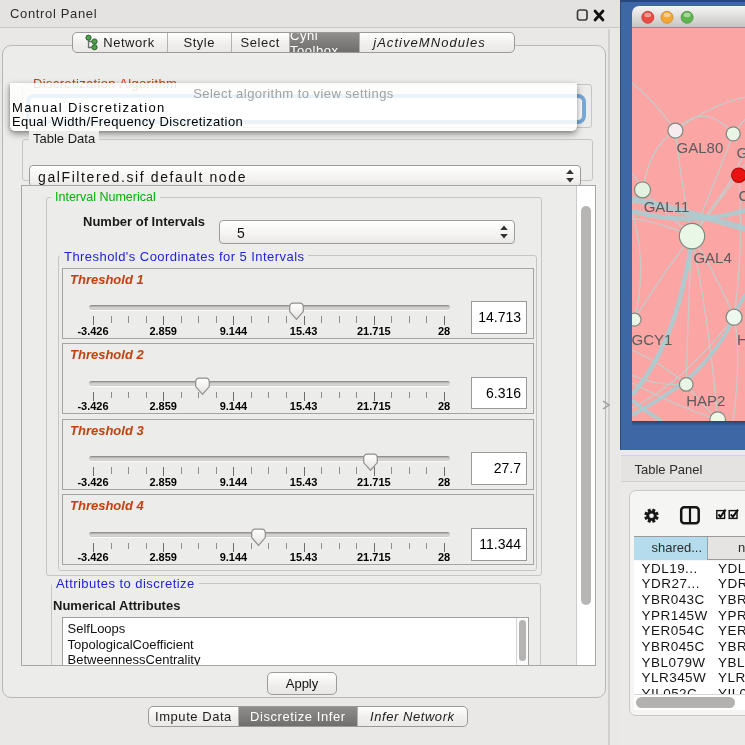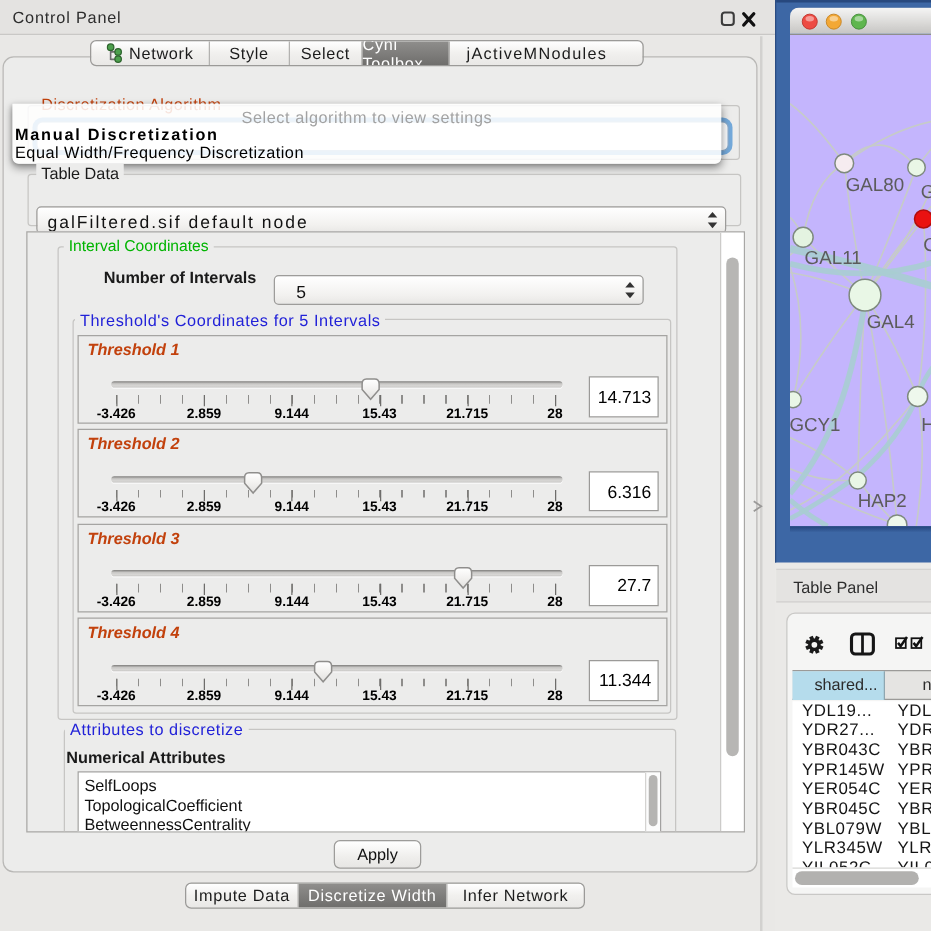--- a/index.html
+++ b/index.html
@@ -6,29 +6,29 @@
 body { font-family:"Liberation Sans", sans-serif; background:#eae9e7; position:relative; }
 .abs { position:absolute; }
 
 #titlebar { position:absolute; left:0; top:0; width:620px; height:28px; background:#e4e3e1; border-bottom:1px solid #c9c8c6; }
 #titlebar .t { position:absolute; left:10px; top:6px; font-size:13px; letter-spacing:0.65px; color:#2d2d2d; }
 #winbg { position:absolute; left:0; top:29px; width:620px; height:716px; background:#e9e8e6; }
 #outerpanel { position:absolute; left:2px; top:45px; width:604px; height:653px; background:#ececeb; border:1px solid #b9b8b6; border-radius:9px; }
 
 .seg { position:absolute; height:21px; border:1px solid #9b9a98; border-radius:5px; background:linear-gradient(#ffffff,#f1f0ee 50%,#e9e8e6); display:flex; overflow:hidden; }
 .seg .s { font-size:13px; letter-spacing:0.55px; color:#1c1c1c; display:flex; align-items:center; justify-content:center; border-right:1px solid #b3b2b0; }
-.seg .s:last-child { border-right:none; }
+.seg .s:last-child { border-right:none;font-style:italic; }
 .seg .sel { background:linear-gradient(#8f8e8c,#6f6e6c); color:#ffffff; }
 
 #disclabel { position:absolute; left:33px; top:75.5px; font-size:13px; letter-spacing:0.35px; color:#c2410c; }
 .grpbox { position:absolute; border:1px solid #c6c5c3; border-radius:3px; }
 #focuscombo { position:absolute; left:29px; top:97px; width:554px; height:24px; background:#fbfcfd; border:1px solid #88aacc; border-radius:5px; box-shadow:0 0 0 3px #74a9da; }
 #popup { position:absolute; left:10px; top:83px; width:567px; height:47.5px; background:rgba(255,255,255,0.86); border-radius:0 0 5px 5px; box-shadow:0 3px 7px rgba(0,0,0,0.4), -1px 1px 3px rgba(0,0,0,0.15); }
 #popup .r1 { position:absolute; top:2.5px; width:100%; text-align:center; font-size:13px; letter-spacing:0.45px; color:#a2a2a2; }
-#popup .r2 { position:absolute; top:16.5px; left:2px; font-size:13px; font-weight:bold; letter-spacing:1.4px; color:#000; }
+#popup .r2 { position:absolute; top:16.5px; left:2px; font-size:13px; font-weight:normal; letter-spacing:1.4px; color:#000; }
 #popup .r3 { position:absolute; top:31px; left:2px; font-size:13px; letter-spacing:0.4px; color:#000; }
 .grplab { position:absolute; font-size:13px; background:#ececeb; padding:0 4px; }
 
 .combo { position:absolute; background:linear-gradient(#ffffff,#f2f1ef 70%,#e8e7e5); border:1px solid #9d9c9a; border-radius:4px; font-size:13px; color:#111;margin-top:12px; }
 .combo .ct { position:absolute; left:8px; top:2.5px; font-size:14px; letter-spacing:1.6px; }
 .combo .arr { position:absolute; right:5px; top:50%; margin-top:-7px; }
 
 #spane { position:absolute; left:20.5px; top:185px; width:575px; height:480.5px; border:1px solid #a8a7a5; background:#ececeb; overflow:hidden; }
 #spcontent { position:absolute; left:-21.5px; top:-186px; width:556px; height:745px; } 
 #spbar { position:absolute; right:0; top:0; width:18.5px; height:100%; background:#ffffff; border-left:1px solid #cccbc9; }
@@ -51,21 +51,21 @@
 #listbox .li { position:absolute; left:4.5px; font-size:13px; color:#111; }
 #listsb { position:absolute; right:0; top:0; width:12.5px; height:100%; background:#fcfcfc; border-left:1px solid #d4d3d1; }
 #listthumb { position:absolute; left:2.2px; top:1.5px; width:7.6px; height:41px; background:#b5b4b2; border-radius:4px; }
 
 #apply { position:absolute; left:267px; top:672px; width:70px; height:22.5px; border:1px solid #9d9c9a; border-radius:5px; background:linear-gradient(#ffffff,#efeeec 60%,#e7e6e4); font-size:13px; color:#111; text-align:center; line-height:21px; }
 
 #divline { position:absolute; left:607.5px; top:29px; width:2px; height:716px; background:#d2d1cf; }
 #netframe { position:absolute; left:620px; top:0; width:125px; height:450px; background:#3d67a5; border-left:1px solid #2b4c82; }
 #netframe .topline { position:absolute; left:0; top:0; width:100%; height:1.5px; background:#27487e; }
 #macbar { position:absolute; left:11px; top:5.5px; width:113.5px; height:22.5px; background:linear-gradient(#f5f5f5,#dcdbd9 55%,#c6c5c3); border-bottom:1px solid #8f8e8c; border-radius:7px 0 0 0; }
-#canvas { position:absolute; left:11px; top:28px; width:113.5px; height:393px; background:#c4b5fd; overflow:hidden; }
+#canvas { position:absolute; left:11px; top:28px; width:113.5px; height:393px; background:#fca5a5; overflow:hidden; }
 #canvshadow { position:absolute; left:11px; top:421px; width:113.5px; height:5px; background:linear-gradient(#23447a,#3d67a5); }
 #tpbar { position:absolute; left:621px; top:454.5px; width:124px; height:27.5px; background:#e4e3e1; border-top:1px solid #d4d3d1; border-bottom:1px solid #d1d0ce; }
 #tpbar .t { position:absolute; left:13.5px; top:6px; font-size:13px; color:#2d2d2d; }
 #tablepanel { position:absolute; left:629px; top:489.5px; width:123px; height:226px; background:#f5f5f4; border:1px solid #c9c8c6; border-radius:7px; overflow:hidden; }
 #thdr { position:absolute; left:4px; top:45.5px; width:119px; height:24px; background:#e5e4e2; border-top:1px solid #9b9a98; border-bottom:1px solid #9b9a98; }
 #thdr .h1 { position:absolute; left:0; top:0; width:73.6px; height:22.5px; background:#b5dcec; border-right:1.6px solid #8fa6b0; font-size:13px; color:#2b2b2b; text-align:center; padding-left:13px; line-height:22px; }
 #thdr .h2 { position:absolute; left:104px; top:3px; font-size:13px; color:#2b2b2b; }
 #tbody { position:absolute; left:4px; top:70px; width:119px; height:133.5px; background:#ffffff; overflow:hidden; }
 .trow { position:absolute; left:0; width:200px; height:15.7px; font-size:13.5px; letter-spacing:0.45px; color:#151515; }
 .trow .c1 { position:absolute; left:7.6px; }
@@ -127,21 +127,21 @@
 <svg class="arr" width="10" height="14" viewBox="0 0 10 14">
       <path d="M5,0.5 L8.8,5 L1.2,5 Z" fill="#333"></path>
       <path d="M5,13.5 L8.8,9 L1.2,9 Z" fill="#333"></path>
     </svg>
 </div>
 
 <div id="spane">
 <div id="spcontent">
 
  <div class="grpbox" style="left:46px;top:196.5px;width:496px;height:379px"></div>
- <div class="grplab glab" style="left:51px;top:190px">Interval Coordinates</div>
+ <div class="grplab glab" style="left:51px;top:190px">Interval Numerical</div>
  <div class="boldlab" style="left:83px;top:213.5px">Number of Intervals</div>
  <div class="combo" style="left:219px;top:208px;width:296px;height:24px">
         <span class="ct" style="left:17px;top:4px">5</span>
  <svg class="arr" width="10" height="14" viewBox="0 0 10 14">
           <path d="M5,0.5 L8.8,5 L1.2,5 Z" fill="#333"></path>
           <path d="M5,13.5 L8.8,9 L1.2,9 Z" fill="#333"></path>
         </svg>
  </div>
 
  <div class="grpbox" style="left:57.5px;top:255px;width:479.5px;height:316px"></div>
@@ -248,21 +248,21 @@
  </div>
 </div>
 <div id="spbar">
       <div id="spthumb"></div>
     </div>
 </div>
 
 <div id="apply">Apply</div>
 <div class="seg" style="left:148px;top:705.5px;width:320px">
  <div class="s" style="width:90.5px">Impute Data</div>
- <div class="s sel" style="width:119.5px">Discretize Width</div>
+ <div class="s sel" style="width:119.5px">Discretize Infer</div>
  <div class="s" style="width:110px">Infer Network</div>
 </div>
 <div id="divline"></div>
 <svg class="abs" style="left:601px;top:399px" width="10" height="12" viewBox="0 0 10 12">
     <path d="M2,2 L8,6 L2,10" fill="none" stroke="#9a9998" stroke-width="1.4"></path>
   </svg>
 
 <div id="netframe">
  <div class="topline"></div>
  <div id="macbar">

